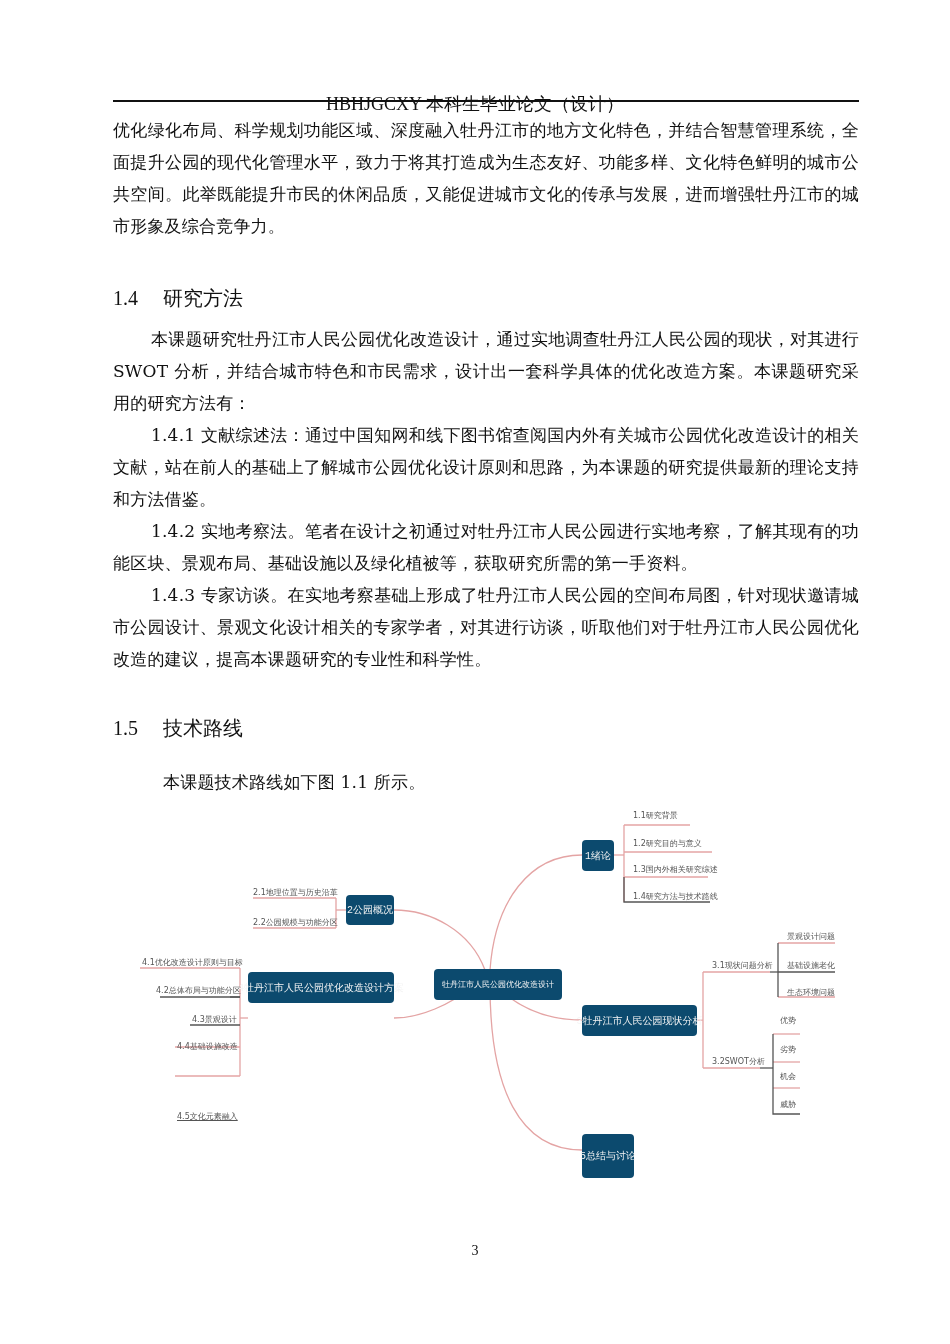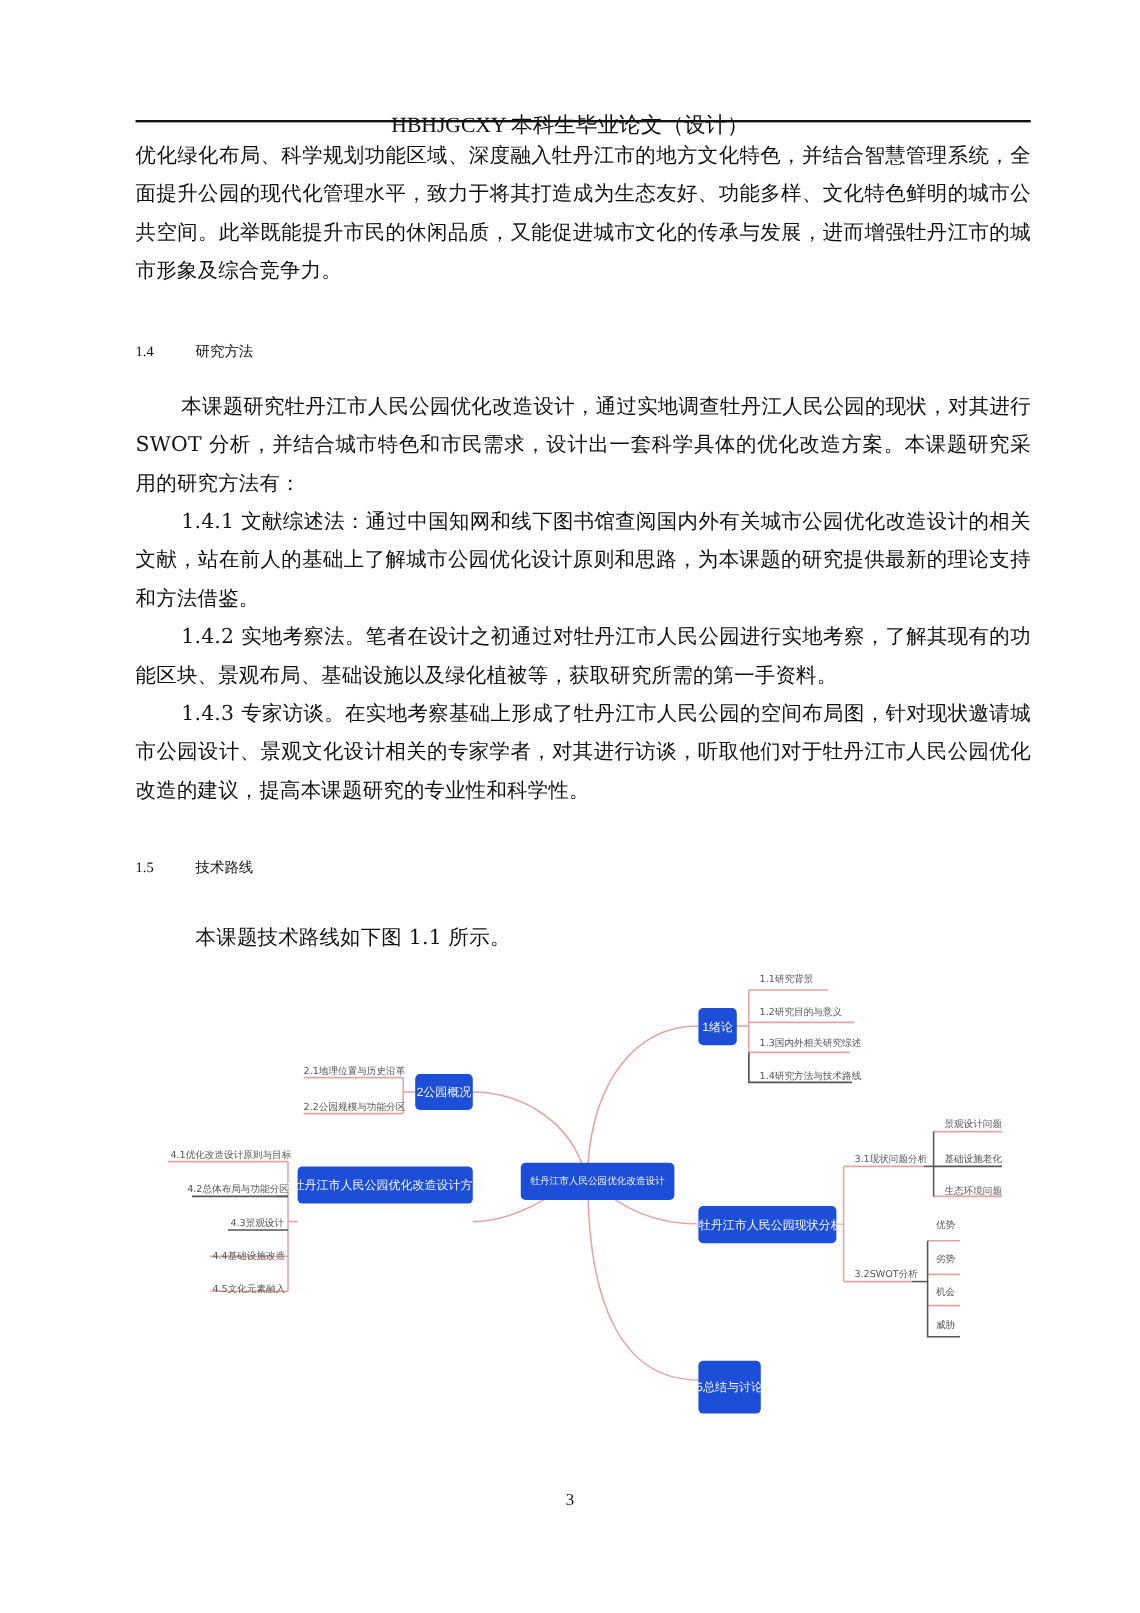--- a/index.html
+++ b/index.html
@@ -4,28 +4,28 @@
 <style>
   html, body { margin: 0; padding: 0; background: #ffffff; }
   body { width: 950px; height: 1344px; position: relative; overflow: hidden;
          font-family: "DejaVu Serif", "Liberation Serif", serif; color: #111; }
   .header-title { position: absolute; top: 92px; left: 0; width: 100%; text-align: center;
                   font-size: 18px; font-family: "Liberation Serif", "DejaVu Serif", serif; color:#111; }
   .header-rule { position: absolute; top: 100px; left: 113px; width: 746px; height: 2px; background: #111; }
   .para { position: absolute; left: 113px; width: 746px; font-size: 17px; line-height: 32px;
           text-align: justify; text-justify: inter-character; letter-spacing: 0.2px; }
   .indent { text-indent: 38px; }
-  .section-h { position: absolute; left: 113px; font-size: 12px; font-family: "DejaVu Sans", "Liberation Sans", sans-serif; }
+  .section-h { position: absolute; left: 113px; font-size: 20px; font-family: "DejaVu Sans", "Liberation Sans", sans-serif; }
   .section-h .num { font-family: "Liberation Serif", serif; display:inline-block; width: 50px; }
   .page-num { position: absolute; top: 1243px; left: 0; width: 100%; text-align: center; font-size: 14px;
               font-family: "Liberation Serif", serif; }
   
   .mm { position: absolute; left: 0; top: 0; width: 950px; height: 1344px; }
-  .node { position: absolute; background: #1d4ed8; color: #f4f4f4; border-radius: 4px;
-          font-family: Liberation Sans, sans-serif; font-size: 10px;
+  .node { position: absolute; background: #0c4a6e; color: #f4f4f4; border-radius: 4px;
+          font-family: Liberation Mono, monospace; font-size: 10px;
           display: flex; align-items: center; justify-content: center; white-space: nowrap; }
   .leaf { position: absolute; font-family: "DejaVu Sans", "Liberation Sans", sans-serif;
           font-size: 8px; color: #555; white-space: nowrap; }
 </style>
 </head>
 <body>
 
 <div>
   <div class="header-title">HBHJGCXY 本科生毕业论文（设计）</div>
   <div class="header-rule"></div>
@@ -108,21 +108,21 @@
 
   <div class="node" style="left:346px;top:895px;width:48px;height:30px;">2公园概况</div>
   <div class="leaf" style="left:253px;top:887px;">2.1地理位置与历史沿革</div>
   <div class="leaf" style="left:253px;top:917px;">2.2公园规模与功能分区</div>
 
   <div class="node" style="left:248px;top:972px;width:146px;height:31px;">4牡丹江市人民公园优化改造设计方案</div>
   <div class="leaf" style="left:142px;top:957px;">4.1优化改造设计原则与目标</div>
   <div class="leaf" style="left:156px;top:985px;">4.2总体布局与功能分区</div>
   <div class="leaf" style="left:192px;top:1014px;">4.3景观设计</div>
   <div class="leaf" style="left:177px;top:1041px;">4.4基础设施改造</div>
-  <div class="leaf" style="left:177px;top:1069px;">4.5文化元素融入</div>
+  <div class="leaf" style="left:177px;top:1111px;text-decoration:underline;">4.5文化元素融入</div>
 
   <div class="node" style="left:582px;top:1005px;width:115px;height:31px;">3牡丹江市人民公园现状分析</div>
   <div class="leaf" style="left:712px;top:960px;">3.1现状问题分析</div>
   <div class="leaf" style="left:787px;top:931px;">景观设计问题</div>
   <div class="leaf" style="left:787px;top:960px;">基础设施老化</div>
   <div class="leaf" style="left:787px;top:987px;">生态环境问题</div>
   <div class="leaf" style="left:712px;top:1056px;">3.2SWOT分析</div>
   <div class="leaf" style="left:780px;top:1015px;">优势</div>
   <div class="leaf" style="left:780px;top:1044px;">劣势</div>
   <div class="leaf" style="left:780px;top:1071px;">机会</div>

